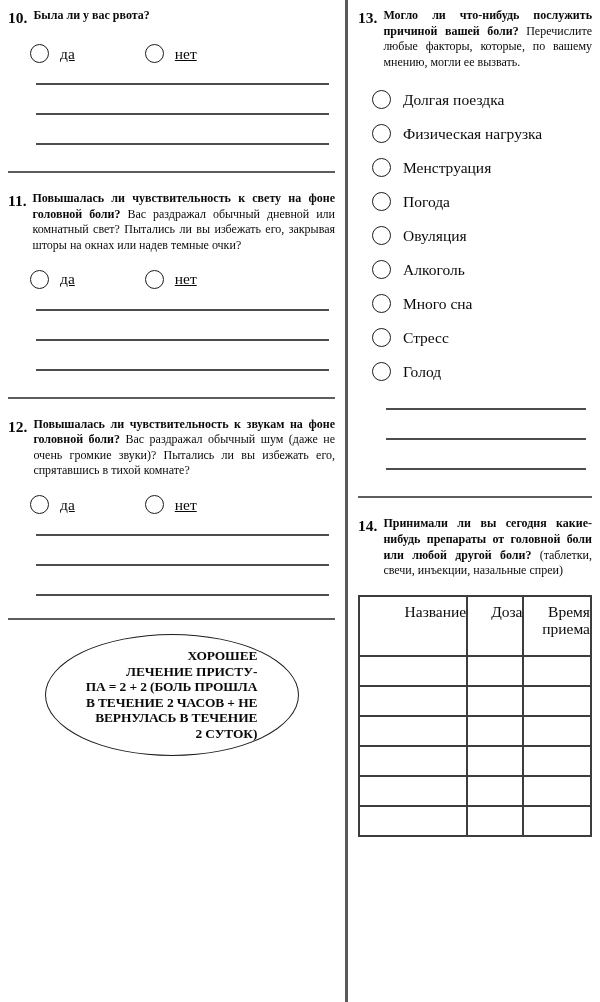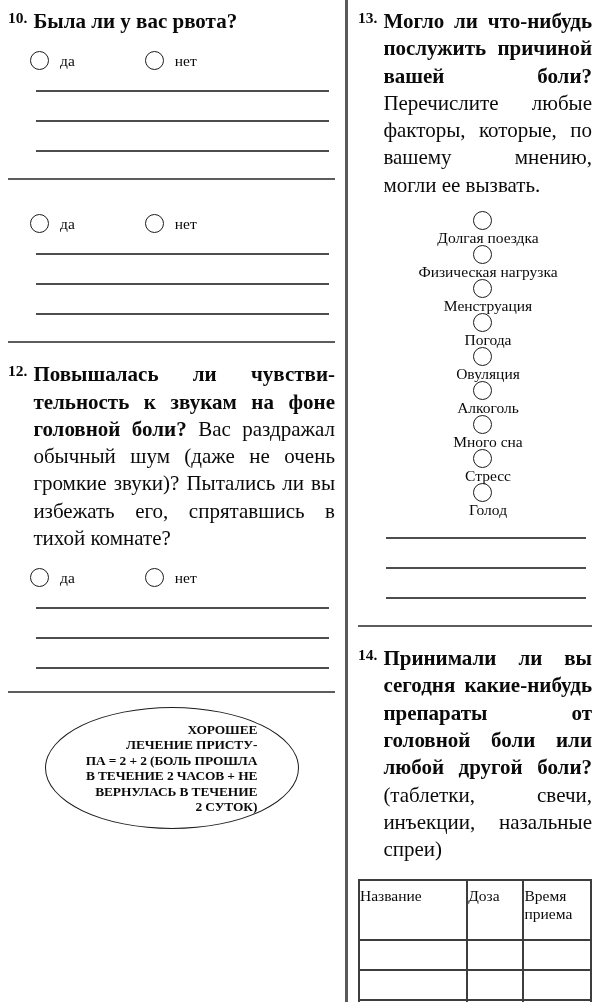--- a/index.html
+++ b/index.html
@@ -52,21 +52,21 @@
     line-height: 1.30;
     flex: 0 0 auto;
     padding-right: 6px;
     white-space: nowrap;
   }
   .q-body {
     flex: 1 1 auto;
     min-width: 0;
   }
   .q-text {
-    font-size: 21px;
+    font-size: 12px;
     line-height: 1.30;
     text-align: justify;
     text-align-last: left;
     margin: 0;
     hyphens: manual;
   }
   .q-text.single {
     text-align: left;
   }
   .q-text b {
@@ -95,20 +95,21 @@
     height: 19px;
     border: 1.6px solid #1c1c1c;
     border-radius: 50%;
     box-sizing: border-box;
     flex: 0 0 19px;
   }
   .yn-label {
     font-size: 15.5px;
     margin-left: 11px;
     line-height: 1;
+    text-decoration: underline;
   }
 
   
   .lines {
     margin-top: 20px;
     padding-left: 28px;
     padding-right: 6px;
   }
   .wline {
     height: 2px;
@@ -128,21 +129,20 @@
 
   
   .opts {
     margin-top: 12px;
     padding-left: 14px;
   }
   .opt {
     display: flex;
     align-items: center;
     height: 34px;
-    flex-direction: column;
   }
   .opt-label {
     font-size: 15.5px;
     margin-left: 12px;
     line-height: 1;
   }
 
   
   .oval-wrap {
     display: flex;
@@ -180,21 +180,21 @@
     border: 2px solid #3d3d3d;
     padding: 0;
   }
   .med-table th {
     font-size: 15.5px;
     font-weight: normal;
     line-height: 1.14;
     height: 52px;
     vertical-align: top;
     padding-top: 6px;
-    text-align: left;
+    text-align: right;
   }
   .med-table td {
     height: 28px;
   }
   .c-name  { width: 47%; }
   .c-dose  { width: 24%; }
   .c-time  { width: 29%; }
   .spacer-14 { height: 14px; }
   .spacer-16 { height: 16px; }
   .spacer-18 { height: 18px; }
@@ -229,20 +229,26 @@
     <div class="lines">
       <div class="wline"></div>
       <div class="wline"></div>
       <div class="wline"></div>
     </div>
 
     <div class="spacer-26"></div>
     <div class="hdiv"></div>
     <div class="spacer-18"></div>
 
+    <div class="q">
+      <div class="q-num">11.</div>
+      <div class="q-body">
+        <p class="q-text"><b>Повышалась ли чувстви­тельность к свету на фоне головной боли?</b><span class="plain"> Вас раздра­жал обычный дневной или комнатный свет? Пытались ли вы избежать его, закры­вая шторы на окнах или надев темные очки?</span></p>
+      </div>
+    </div>
 
     <div class="yn-row">
       <div class="yn-item">
         <span class="radio"></span>
         <span class="yn-label">да</span>
       </div>
       <div class="yn-item">
         <span class="radio"></span>
         <span class="yn-label">нет</span>
       </div>

